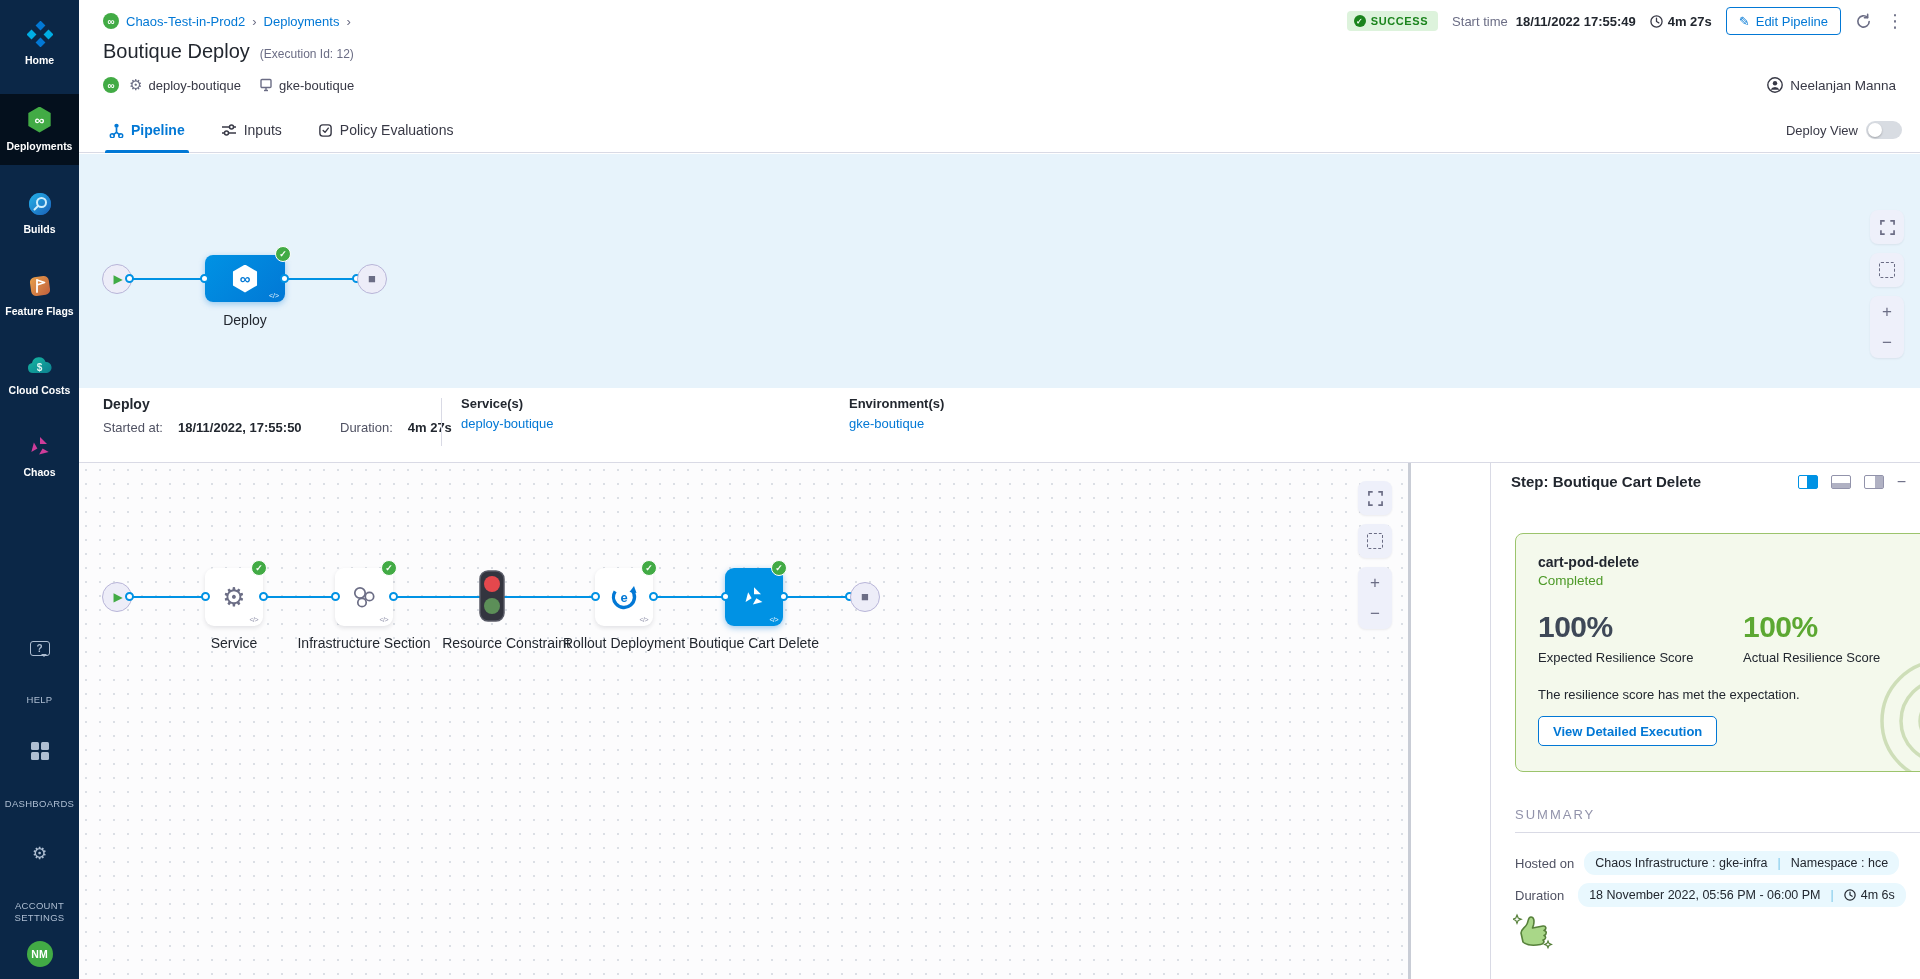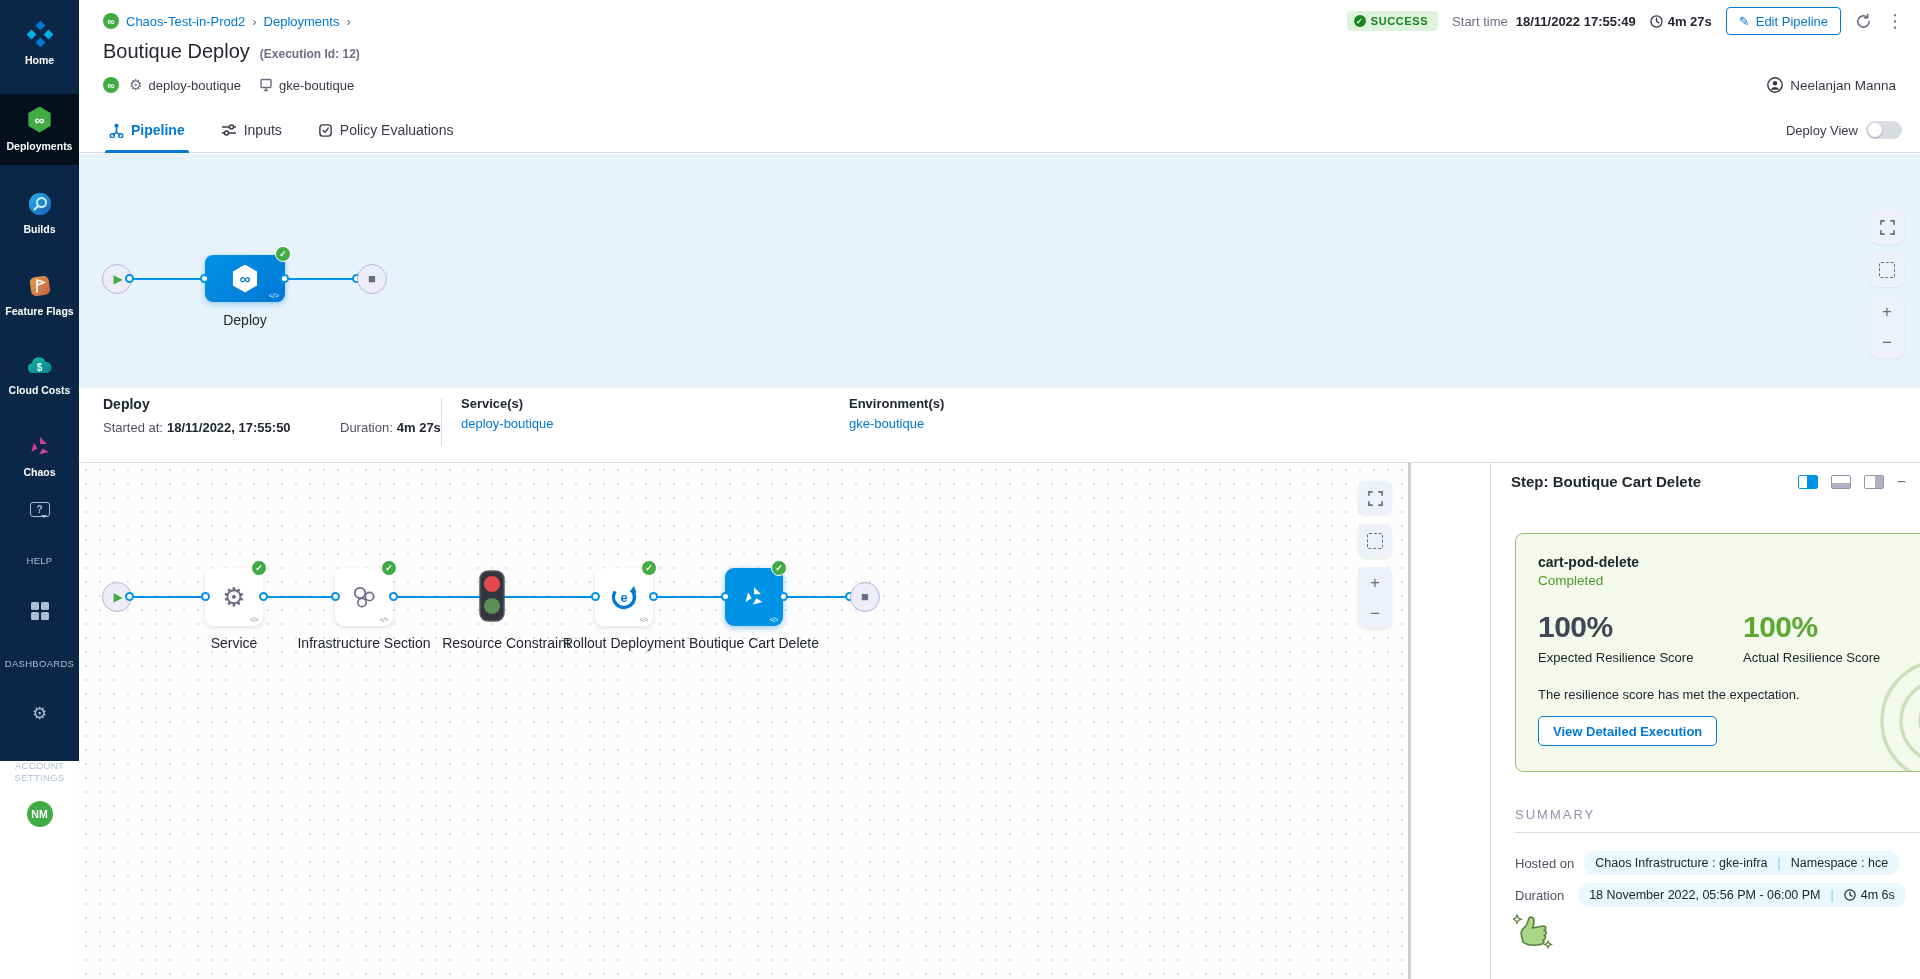--- a/index.html
+++ b/index.html
@@ -1,20 +1,20 @@
 <!DOCTYPE html>
 <html><head>
 <meta charset="utf-8">
 <style>
   * { box-sizing:border-box; margin:0; padding:0; }
   html,body { width:1920px; height:979px; overflow:hidden; font-family:"Liberation Sans",sans-serif; background:#fff; color:#22272f; }
   .abs { position:absolute; }
 
   
-  .sidebar { position:absolute; left:0; top:0; width:79px; height:761px; background:#0b2747; display:flex; flex-direction:column; align-items:center; z-index:30; }
+  .sidebar { position:absolute; left:0; top:0; width:79px; height:979px; background:#0b2747; display:flex; flex-direction:column; align-items:center; z-index:30; }
   .nav-item { width:79px; display:flex; flex-direction:column; align-items:center; gap:7px; padding:13px 2px; cursor:pointer; }
   .nav-item .nav-label { font-size:10.5px; color:#fff; font-weight:700; text-align:center; line-height:1.2; }
   .nav-item.active { background:#04101d; }
   .nav-bottom { margin-top:auto; display:flex; flex-direction:column; align-items:center; padding-bottom:12px; }
   .nav-bottom .nav-item { padding:10px 2px; gap:5px; }
   .nav-bottom .nav-label { font-size:9.5px; color:#aebed2; font-weight:400; letter-spacing:.3px;margin-top:33px; }
   .hex { width:26px; height:26px; background:#42ab45; clip-path:polygon(50% 0,93% 25%,93% 75%,50% 100%,7% 75%,7% 25%); display:flex; align-items:center; justify-content:center; color:#fff; font-weight:700; font-size:14px; }
   .avatar { width:26px; height:26px; border-radius:50%; background:#42ab45; color:#fff; font-size:10.5px; font-weight:700; display:flex; align-items:center; justify-content:center; margin-top:8px; }
   .help-bubble { width:20px; height:15px; border:1.6px solid #aebed2; border-radius:3px; position:relative; display:flex; align-items:center; justify-content:center; color:#aebed2; font-size:10px; font-weight:700; }
   .help-bubble:after { content:""; position:absolute; bottom:-5px; right:2px; border:3px solid transparent; border-top-color:#aebed2; }
@@ -34,21 +34,21 @@
   .badge-success { background:#ddf3dc; color:#1b841d; font-size:11px; font-weight:700; letter-spacing:.6px; border-radius:4px; padding:4px 10px 4px 7px; display:flex; align-items:center; gap:5px; }
   .badge-check { width:12px; height:12px; border-radius:50%; background:#1b841d; color:#fff; font-size:8px; display:flex; align-items:center; justify-content:center; }
   .muted { color:#6b6d85; }
   .t13 { font-size:13px; }
   .semib { font-weight:700; color:#22272f; }
   .with-clock { display:flex; align-items:center; gap:5px; }
   .btn-outline { border:1px solid #0278d5; color:#0278d5; background:#fff; border-radius:4px; height:28px; padding:0 12px; font-size:13px; font-weight:400; display:flex; align-items:center; gap:6px; cursor:pointer; }
   .icon-btn { color:#6b6d85; font-size:18px; line-height:1; cursor:pointer; background:none; border:none; }
   .title-row { position:absolute; left:24px; top:40px; display:flex; align-items:baseline; gap:10px; }
   .page-title { font-size:20px; font-weight:400; color:#22272f; }
-  .exec-id { font-size:12px; color:#6b6d85;font-weight:bold; }
+  .exec-id { font-size:12px; color:#6b6d85; }
   .tag-row { position:absolute; left:24px; right:24px; top:76px; display:flex; align-items:center; gap:10px; }
   .tag { display:flex; align-items:center; gap:6px; font-size:13px; color:#383946; }
   .user-chip { margin-left:auto; display:flex; align-items:center; gap:7px; font-size:13.5px; color:#383946; }
 
   .tabbar { position:absolute; left:0; right:0; top:108px; height:45px; background:#fff; border-bottom:1px solid #d9dae5; display:flex; align-items:center; padding:0 18px 0 30px; gap:36px; }
   .tab { display:flex; align-items:center; gap:7px; font-size:14px; color:#383946; height:45px; cursor:pointer; position:relative; }
   .tab.active { color:#0278d5; font-weight:700; }
   .tab.active:after { content:""; position:absolute; left:-4px; right:-4px; bottom:0; height:2.5px; background:#0278d5; border-radius:2px 2px 0 0; }
   .console-wrap { margin-left:auto; display:flex; align-items:center; gap:8px; font-size:13px; color:#383946; }
   .toggle { width:36px; height:18px; border-radius:9px; background:#d8dce2; position:relative; cursor:pointer; }
@@ -78,21 +78,21 @@
   .canvas-controls { position:absolute; display:flex; flex-direction:column; gap:9px; }
   .ctl-btn { width:34px; height:34px; border-radius:8px; background:#eef0fa; display:flex; align-items:center; justify-content:center; color:#6b6d85; cursor:pointer; box-shadow:0 1px 2px rgba(40,41,61,.08); }
   .ctl-group { width:34px; border-radius:8px; background:#eef0fa; display:flex; flex-direction:column; box-shadow:0 1px 2px rgba(40,41,61,.08); }
   .ctl-group .ctl-half { height:31px; display:flex; align-items:center; justify-content:center; font-size:17px; color:#6b6d85; cursor:pointer; }
   .marquee-ico { width:16px; height:16px; border:1.5px dashed #6b6d85; border-radius:2px; }
 
   
   .details-bar { position:absolute; left:0; right:0; top:388px; height:75px; background:#fff; border-bottom:1px solid #d9dae5; }
   .details-title { position:absolute; left:24px; top:8px; font-size:14px; font-weight:700; }
   .kv { font-size:13px; color:#4f5162; }
-  .kv b { font-weight:700; color:#22272f; margin-left:4px; }
+  .kv b { font-weight:700; color:#22272f; margin-left:15px; }
   .v-div { position:absolute; width:1px; top:10px; height:48px; background:#d9dae5; }
   .svc-label { font-size:13px; font-weight:700; color:#22272f; }
   .link { color:#0278d5; font-size:13px; cursor:pointer; }
 
   
   .step-panel { position:absolute; left:1411px; right:0; top:463px; bottom:0; background:#fff; border-left:1px solid #d9dae5; overflow:hidden; }
   .sp-header { position:absolute; left:20px; right:14px; top:10px; display:flex; align-items:flex-start; }
   .sp-title { font-size:15px; font-weight:700; color:#22272f; }
   .sp-icons { margin-left:auto; display:flex; align-items:center; gap:13px; }
   .lay { width:20px; height:14px; border-radius:2px; cursor:pointer; position:relative; }

